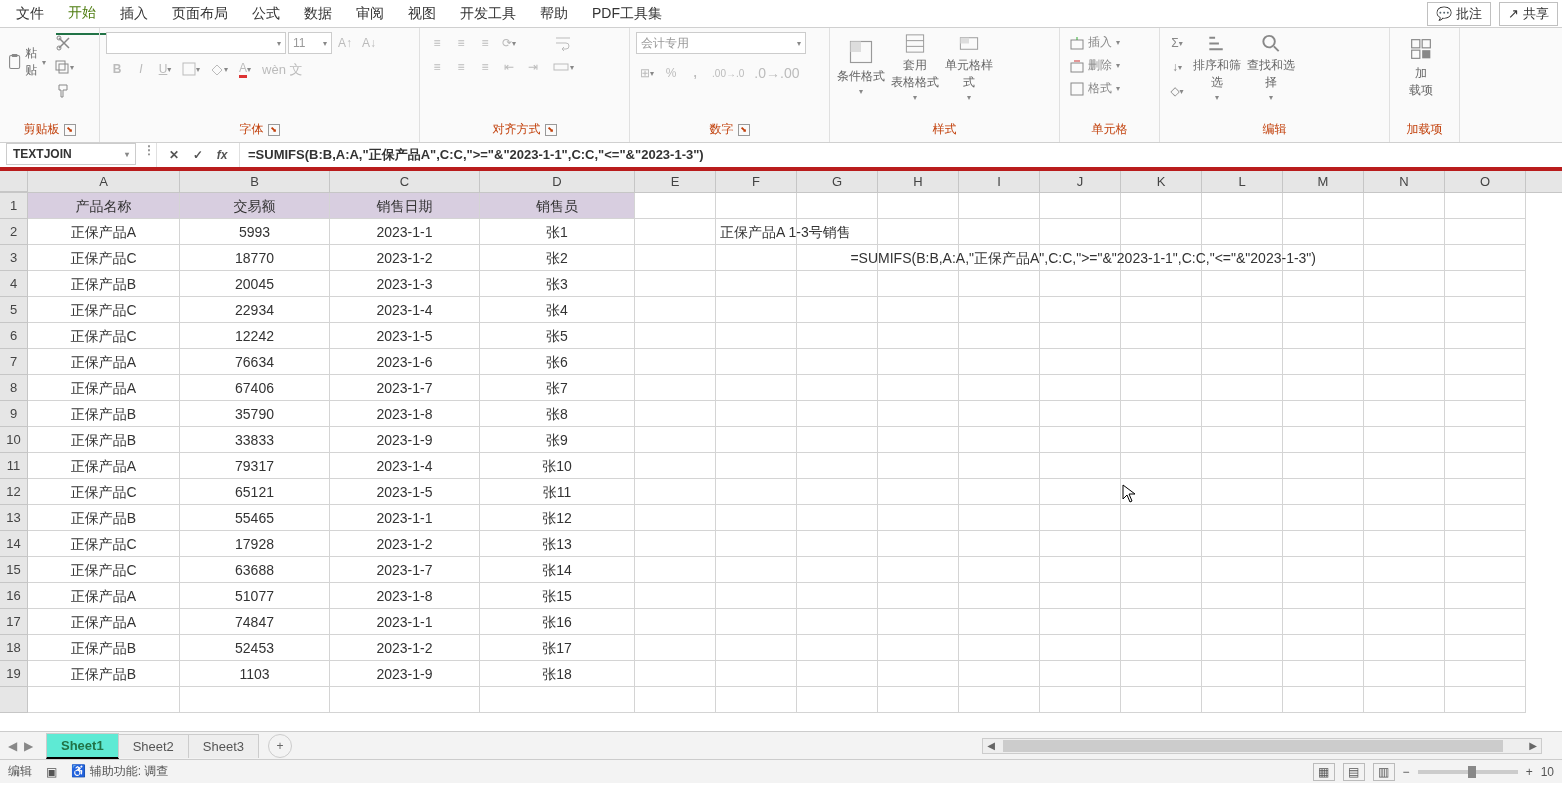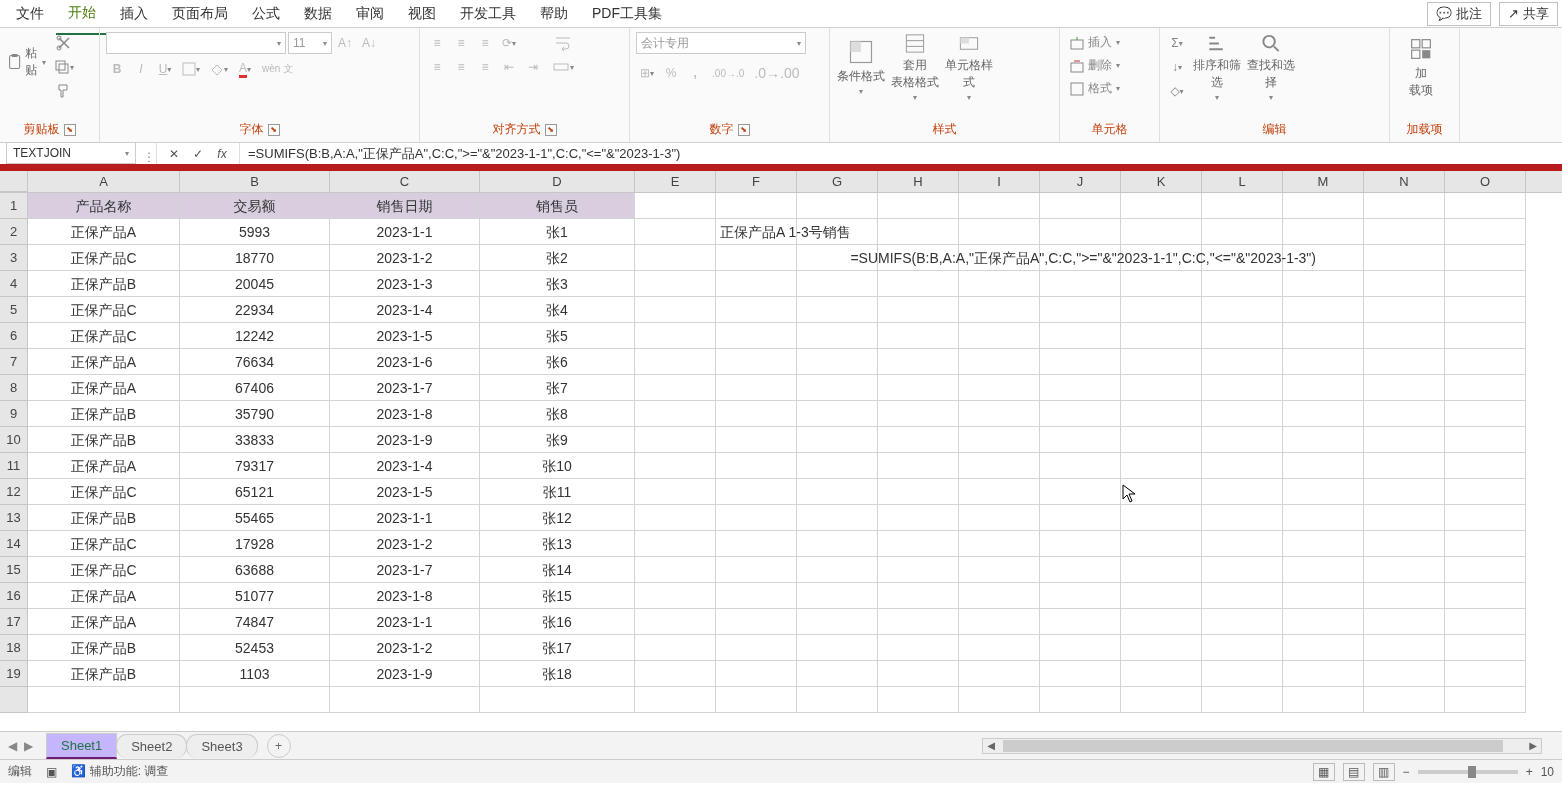--- a/index.html
+++ b/index.html
@@ -25,21 +25,21 @@
 .rb-btn.disabled { color: #bbb; }
 .rb-large { width: 40px; height: 60px; display: flex; flex-direction: row; align-items: center; justify-content: center; gap: 2px; cursor: pointer; }
 .rb-large svg { width: 28px; height: 28px; }
 .rb-large-2 { width: 50px; height: 70px; display:flex; flex-direction:column; align-items:center; justify-content:center; gap:2px; cursor:pointer; color:#666; font-size:12px; text-align:center;}
 .rb-large-2 svg { width: 28px; height: 28px; }
 .dd { font-size: 8px; color:#888; }
 .font-combo { border: 1px solid #ccc; height: 22px; min-width: 90px; padding: 0 4px; display:flex; align-items:center; justify-content:space-between; color:#999; background:#fff;}
 .size-combo { border: 1px solid #ccc; height: 22px; width: 44px; padding: 0 4px; display:flex; align-items:center; justify-content:space-between; color:#999; background:#fff;}
 
 
-.formula-bar { display: flex; height: 28px; border-bottom: 7px solid #b91c1c; align-items: flex-end; background: #fff; }
+.formula-bar { display: flex; height: 28px; border-bottom: 4px solid #b91c1c; align-items: flex-start; background: #fff; font-weight: bold; }
 .name-box { width: 130px; border: 1px solid #ccc; height: 22px; margin: 0 6px; padding: 0 6px; display: flex; align-items: center; justify-content: space-between; font-size: 12px; }
 .fx-btns { display: flex; gap: 2px; padding: 0 6px; border-left: 1px solid #e0e0e0; border-right: 1px solid #e0e0e0; height: 100%; align-items: center; }
 .fx-btn { width: 22px; height: 22px; display:flex; align-items:center; justify-content:center; cursor:pointer; color:#555;}
 .formula-input { flex: 1; padding: 0 8px; font-size: 13px; height: 100%; display: flex; align-items: center; }
 
 
 .grid-wrap { position: relative; height: 560px; overflow: hidden; }
 .col-headers { display: flex; height: 22px; background: #e6e6e6; border-bottom: 1px solid #c6c6c6; }
 .corner { width: 28px; background: #e6e6e6; border-right: 1px solid #c6c6c6; border-bottom: 1px solid #c6c6c6; }
 .col-head { border-right: 1px solid #c6c6c6; text-align: center; font-size: 13px; color: #444; line-height: 22px; background:#e6e6e6;}
@@ -51,22 +51,22 @@
 .overflow-text { position: absolute; left: 4px; top: 0; white-space: nowrap; z-index: 2; background: transparent; }
 
 .col-A { width: 152px; } .col-B { width: 150px; } .col-C { width: 150px; } .col-D { width: 155px; }
 .col-narrow { width: 81px; }
 
 
 .sheet-tabs-bar { display: flex; height: 28px; border-top: 1px solid #ccc; align-items: center; background:#f3f3f3; position: relative;}
 .tab-nav { display: flex; gap: 2px; padding: 0 8px; color:#888;}
 .tab-nav-btn { width: 14px; cursor:pointer; }
 .sheet-tab { padding: 4px 14px; background: #fff; border: 1px solid #ccc; border-bottom: none; font-size: 13px; cursor: pointer; margin-right:-1px;}
-.sheet-tab.active { background: #c4b5fd; border-bottom: 2px solid #701a75; color:#217346; font-weight:normal;}
-.sheet-tab.inactive { background: #eee; color:#555;border-radius:11px; }
+.sheet-tab.active { background: #5eead4; border-bottom: 2px solid #000000; color:#217346; font-weight:bold;}
+.sheet-tab.inactive { background: #eee; color:#555; }
 .add-sheet { width: 24px; height: 24px; border: 1px solid #ccc; border-radius: 50%; display:flex; align-items:center; justify-content:center; margin-left: 10px; cursor:pointer; color:#666;}
 .hscroll { position:absolute; right: 20px; width: 560px; height: 16px; background:#eee; border:1px solid #ccc; display:flex; align-items:center;}
 .hscroll-thumb { position:absolute; left:20px; width: 500px; height:12px; background:#ccc; }
 .hscroll-btn { width:16px; text-align:center; color:#666; font-size:10px;}
 
 
 .status-bar { display: flex; height: 24px; background: #f3f3f3; border-top: 1px solid #ccc; align-items: center; padding: 0 8px; font-size: 12px; color: #555; gap: 14px;}
 .status-right { margin-left: auto; display: flex; gap: 8px; align-items: center; }
 .view-btn { width: 22px; height: 18px; border: 1px solid #bbb; cursor:pointer; display:flex; align-items:center; justify-content:center;}
 .zoom-slider { width: 100px; height: 4px; background: #ccc; position: relative; }
@@ -177,21 +177,21 @@
         <div class="rb-btn disabled">
             <svg width="14" height="14">
               <path d="M2 8l5-5 5 5-5 5z" fill="none" stroke="#bbb"></path>
             </svg>
             <span class="dd">▾</span>
           </div>
         <div class="rb-btn disabled">
             <span style="border-bottom:3px solid #d33;">A</span>
             <span class="dd">▾</span>
           </div>
-        <div class="rb-btn disabled" style="font-size:10px; line-height:1;">wèn 文</div>
+        <div class="rb-btn disabled" style="font-size:13px; line-height:1;">wèn 文</div>
       </div>
     </div>
     <div class="ribbon-group-label">
         <span>字体</span>
         <span class="launcher">⬊</span>
       </div>
   </div>
 
   <div class="ribbon-group" style="width:210px;">
     <div class="ribbon-group-content">

